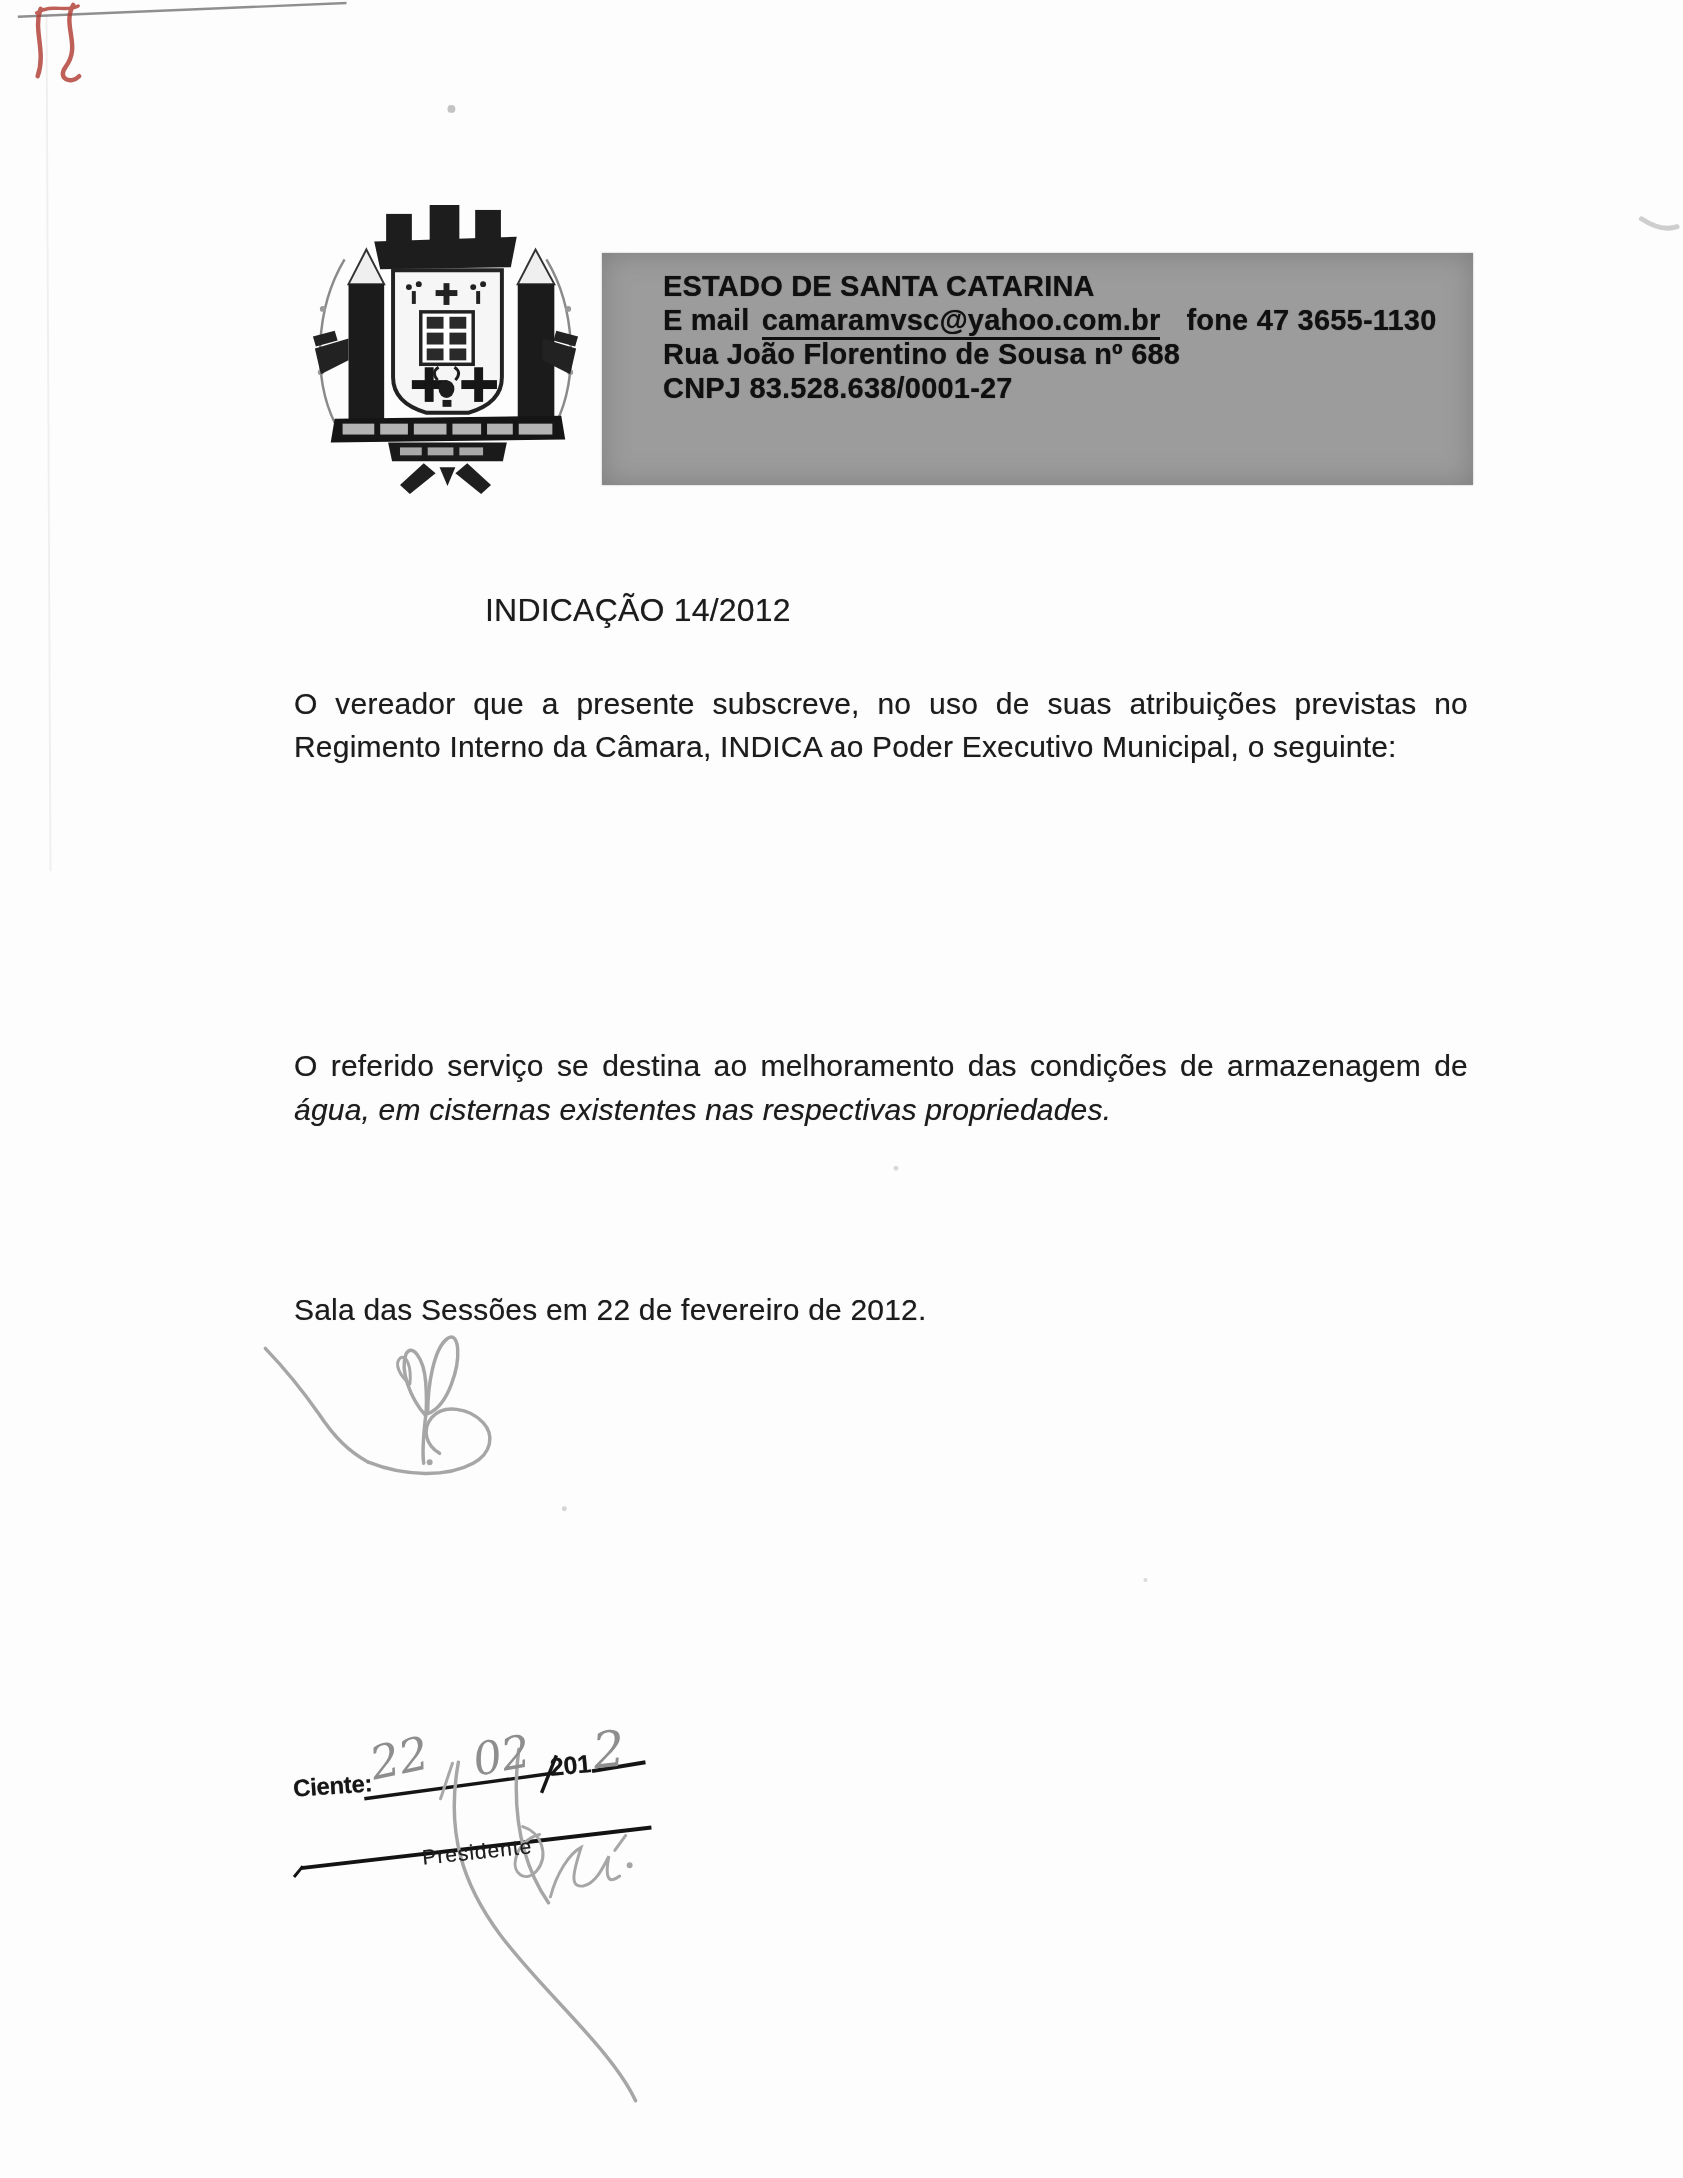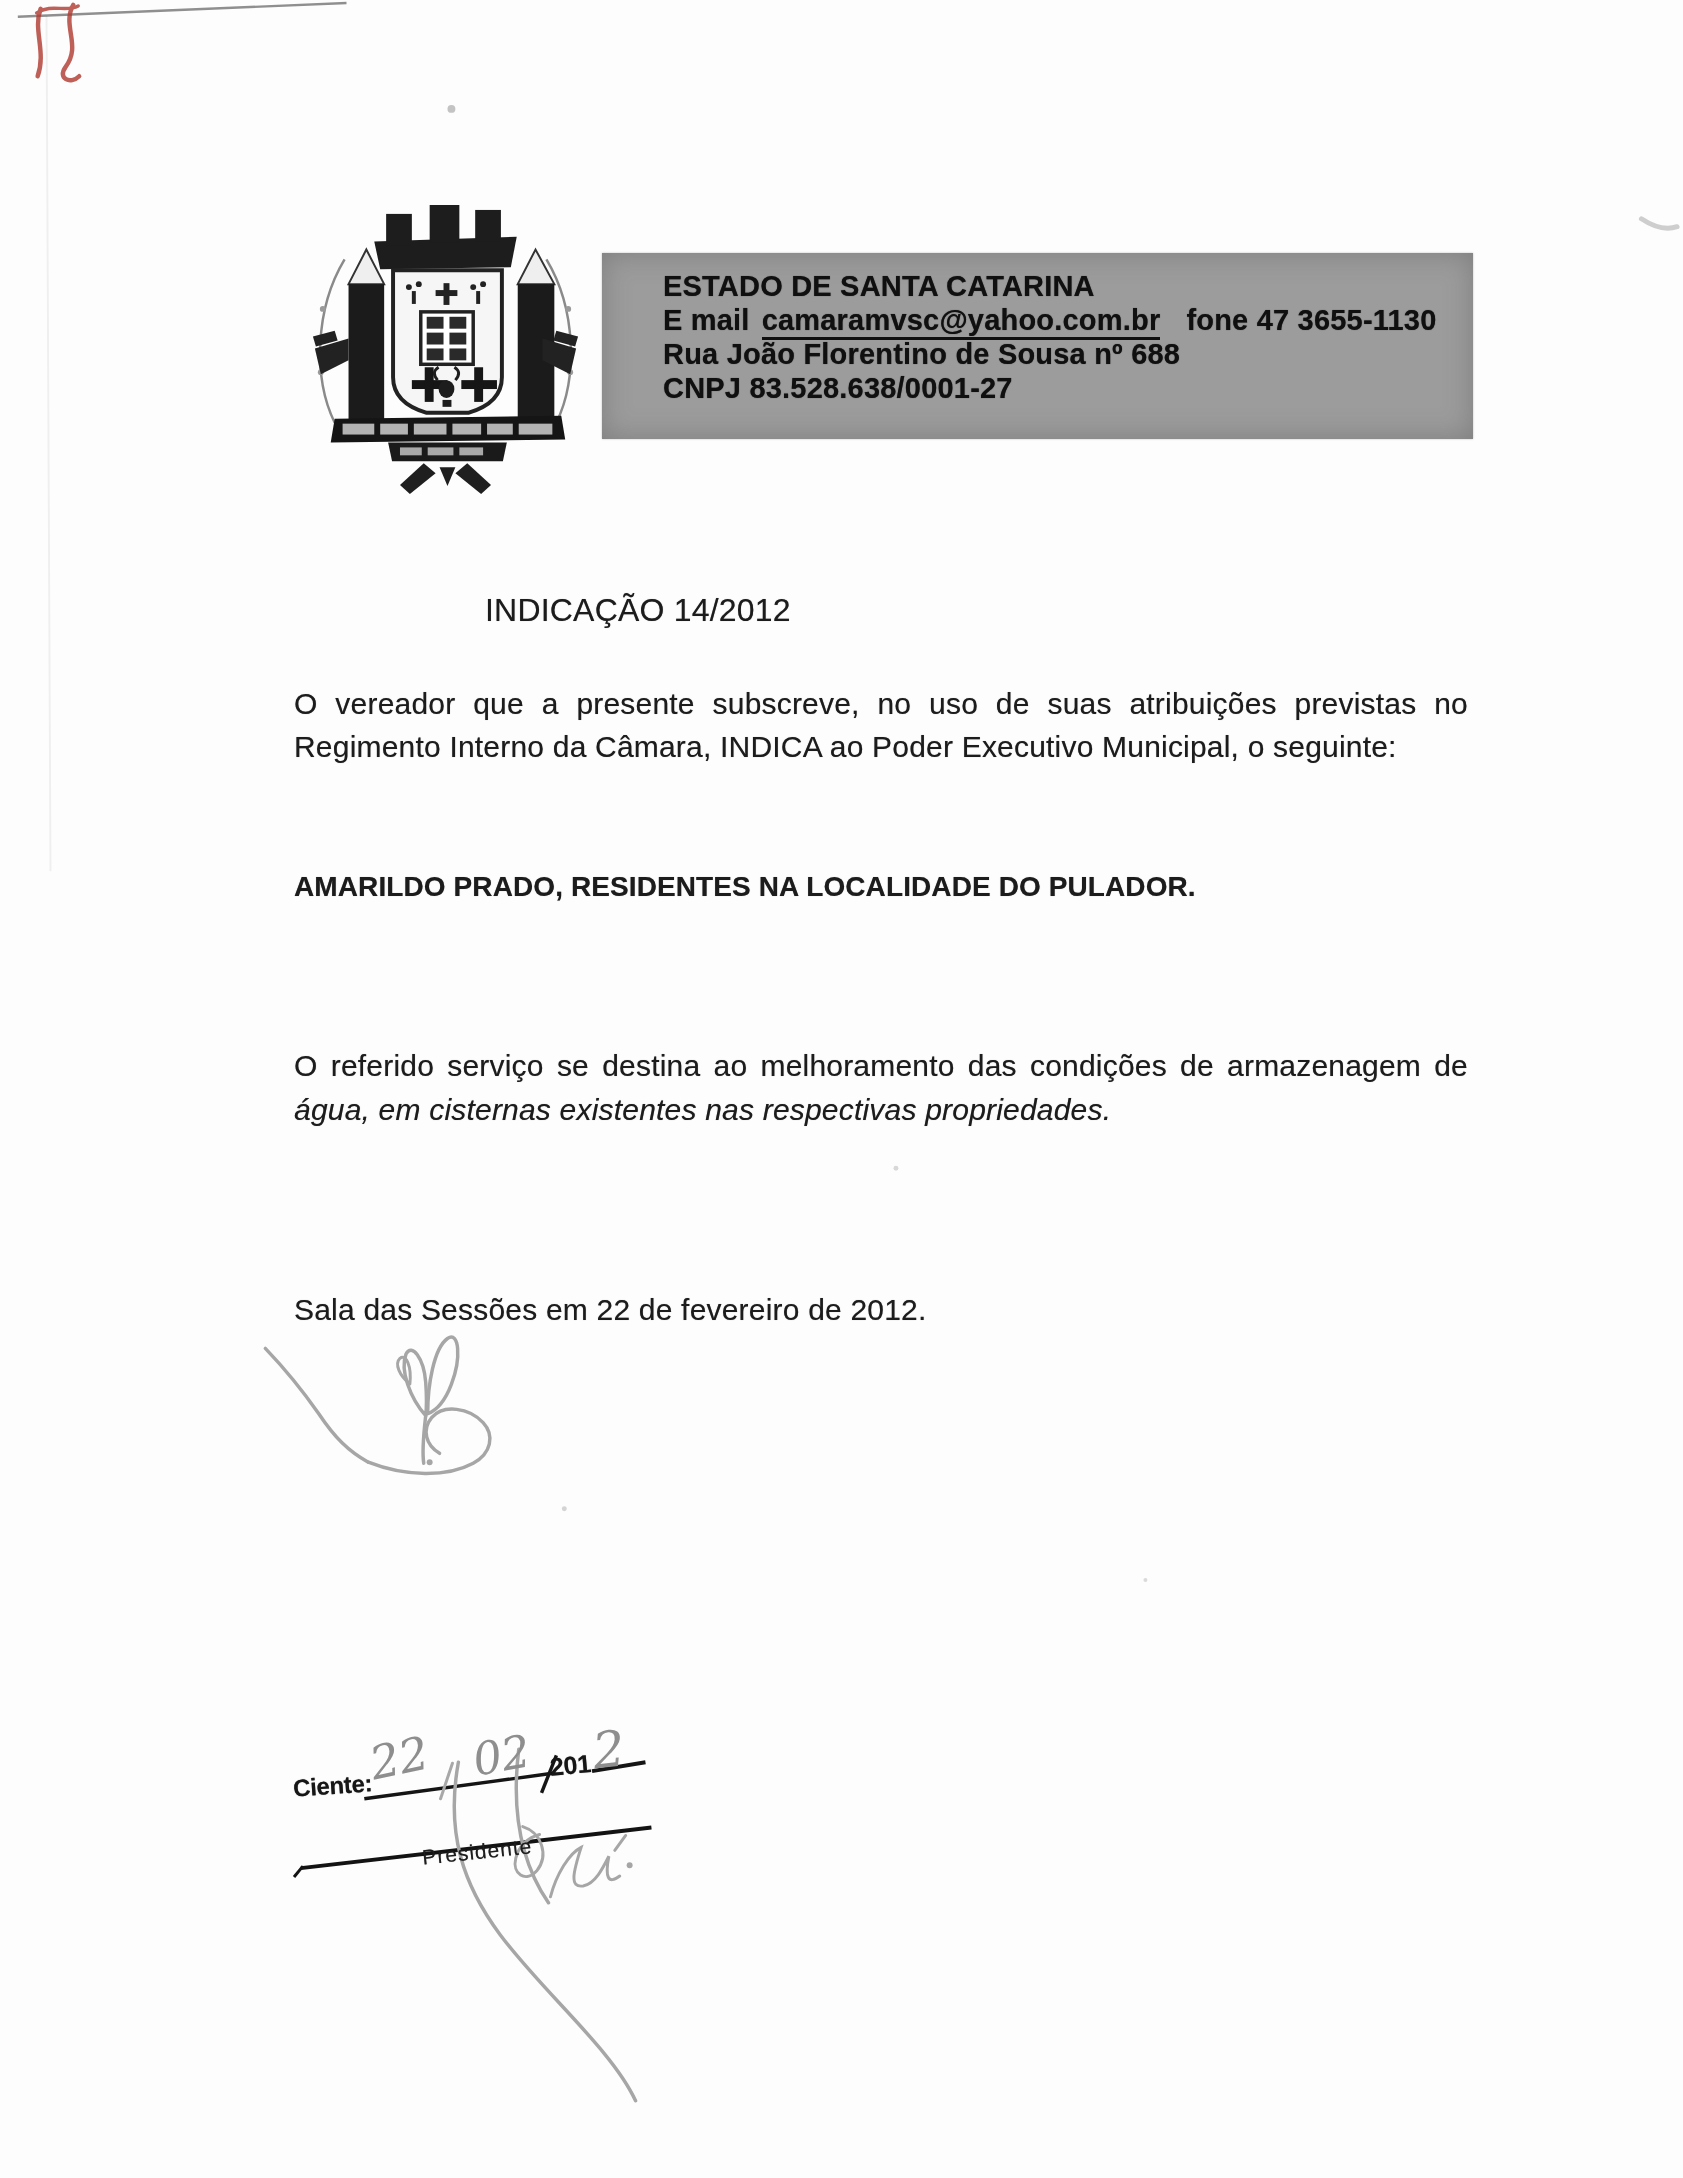--- a/index.html
+++ b/index.html
@@ -19,21 +19,21 @@
     position:absolute; left:294px; width:1174px;
     font-size:30px; line-height:36px; color:var(--ink);
     white-space:nowrap; letter-spacing:0.2px;
     text-shadow:0 0 0.7px rgba(20,20,20,.55);
   }
   .just{ text-align:justify; text-align-last:justify; white-space:normal; }
   .b{ font-weight:700; font-size:28px; letter-spacing:0.1px; }
   .title{ font-size:32px; width:auto; }
   
   #stampbox{
-    left:602px; top:253px; width:871px; height:186px;
+    left:602px; top:253px; width:871px; height:232px;
     background:var(--stamp-bg);
     box-shadow: inset 0 0 28px rgba(70,70,70,.35), 0 0 2px rgba(0,0,0,.25);
     padding:16px 18px 0 61px; box-sizing:border-box;
   }
   .sline{
     font-weight:700; font-size:29px; line-height:34px; color:var(--stamp-ink);
     white-space:nowrap; letter-spacing:0.2px;
     text-shadow:0 0 1px rgba(0,0,0,.65);
   }
   .sline .em{ text-decoration:none; border-bottom:3px solid var(--stamp-ink); padding-bottom:1px; margin:0 26px 16px 12px;}
@@ -177,21 +177,20 @@
     <div class="sline"><span>E mail</span><span class="em">camaramvsc@yahoo.com.br</span><span>fone 47 3655-1130</span></div>
     <div class="sline">Rua João Florentino de Sousa nº 688</div>
     <div class="sline">CNPJ  83.528.638/0001-27</div>
   </div>
 
   <div class="bl title" style="left:485px; top:592px;">INDICAÇÃO 14/2012</div>
 
   <div class="bl just" style="top:686px;">O vereador que a presente subscreve, no uso de suas atribuições previstas no</div>
   <div class="bl" style="top:729px;">Regimento Interno da Câmara, INDICA ao Poder Executivo Municipal, o seguinte:</div>
 
-  <div class="bl b" style="top:869px;">AMARILDO PRADO, RESIDENTES NA LOCALIDADE DO PULADOR.</div>
 
 
   <div class="bl just" style="top:1048px;">O referido serviço se destina ao melhoramento das condições de armazenagem de</div>
   <div class="bl" style="top:1092px;font-style:italic;">água, em cisternas existentes nas respectivas propriedades.</div>
 
   <div class="bl" style="top:1292px;">Sala das Sessões em 22 de fevereiro de 2012.</div>
 
   <div class="stamp-print" style="left:293px; top:1772px; font-size:24px; transform:rotate(-4deg);">Ciente:</div>
 
   <div class="hand" style="left:370px; top:1731px; font-size:46px; transform:rotate(-12deg);">22</div>

